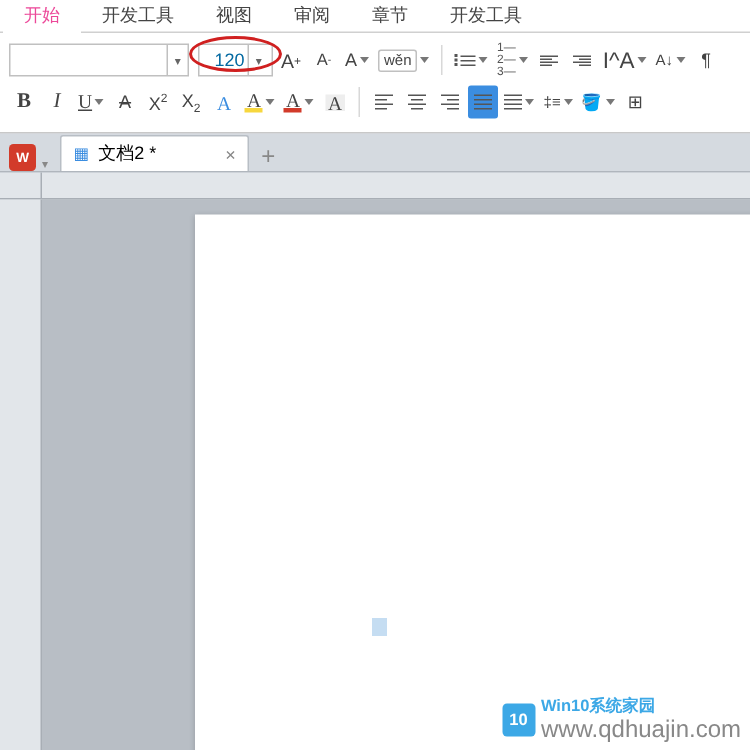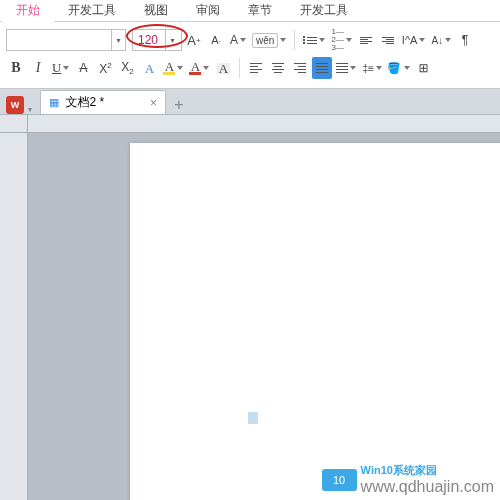--- a/index.html
+++ b/index.html
@@ -9,21 +9,21 @@
 .menu-tab { padding: 3px 14px; color: #444; cursor: pointer; }
 .menu-tab.active { background: #fff; color: #ec4899; }
 
 .ribbon { background: #fff; padding: 4px 6px 6px 6px; border-bottom: 1px solid #c8c8c8; }
 .ribbon-row { display: flex; align-items: center; height: 28px; gap: 2px; }
 
 .font-select { border: 1px solid #c0c0c0; height: 22px; width: 120px; background: #fff; display: flex; align-items: center; position: relative; }
 .font-select .drop { width: 14px; height: 100%; border-left: 1px solid #c0c0c0; display: flex; align-items: center; justify-content: center; font-size: 8px; color: #666; }
 
 .size-box { border: 1px solid #c0c0c0; height: 22px; width: 50px; display: flex; align-items: center; background: #fff; margin-left: 4px; position: relative; }
-.size-box input { border: none; width: 32px; text-align: center; padding-right: 2px; font-size: 12px; outline: none; color: #be185d; background: transparent; }
+.size-box input { border: none; width: 32px; text-align: right; padding-right: 2px; font-size: 12px; outline: none; color: #0369a1; background: transparent; }
 .size-box .drop { width: 14px; height: 100%; border-left: 1px solid #c0c0c0; display: flex; align-items: center; justify-content: center; font-size: 8px; color: #666; }
 
 .circle-highlight { position: absolute; left: 126px; top: 24px; width: 62px; height: 24px; border: 2px solid #d02020; border-radius: 50%; pointer-events: none; z-index: 10; }
 
 .tbtn { min-width: 20px; height: 22px; display: flex; align-items: center; justify-content: center; color: #444; cursor: pointer; padding: 0 2px; position: relative; }
 .tbtn.dd::after { content: ""; border-left: 3px solid transparent; border-right: 3px solid transparent; border-top: 4px solid #777; margin-left: 2px; }
 .sep { width: 1px; height: 20px; background: #d8d8d8; margin: 0 4px; }
 
 .wen-box { border: 1px solid #c0c0c0; padding: 1px 3px; font-size: 10px; border-radius: 2px; }
 
@@ -65,21 +65,21 @@
 .new-tab { color: #888; font-size: 16px; padding: 0 8px; }
 
 .workspace { position: absolute; top: 115px; left: 0; right: 0; bottom: 0; background: #b8bec5; }
 .ruler-corner { position: absolute; left: 0; top: 0; width: 28px; height: 18px; background: #e2e6ea; border-right: 1px solid #a8aeb5; border-bottom: 1px solid #a8aeb5; }
 .ruler-h { position: absolute; left: 28px; top: 0; right: 0; height: 18px; background: #e2e6ea; border-bottom: 1px solid #a8aeb5; }
 .ruler-v { position: absolute; left: 0; top: 18px; width: 28px; bottom: 0; background: #e2e6ea; border-right: 1px solid #a8aeb5; }
 .page { position: absolute; left: 130px; top: 28px; width: 400px; height: 500px; background: #fff; box-shadow: 0 1px 4px rgba(0,0,0,0.2); }
 .cursor-marker { position: absolute; left: 248px; top: 297px; width: 10px; height: 12px; background: #c5ddf2; }
 
 .watermark { position: absolute; right: 6px; bottom: 4px; display: flex; align-items: center; gap: 4px; font-size: 11px; }
-.watermark .wlogo { width: 35px; height: 22px; background: #3ca8e6; border-radius: 3px; display: flex; align-items: center; justify-content: center; color: #fff; font-weight: normal; font-size: 11px; }
+.watermark .wlogo { width: 22px; height: 22px; background: #3ca8e6; border-radius: 3px; display: flex; align-items: center; justify-content: center; color: #fff; font-weight: bold; font-size: 11px; }
 .watermark .wtext { color: #3ca8e6; font-weight: bold; }
 .watermark .wurl { color: #888; font-size: 16px; display: block; }
 </style>
 </head>
 <body>
 
 <div class="menu-tabs">
   <div class="menu-tab active">开始</div>
   <div class="menu-tab">开发工具</div>
   <div class="menu-tab">视图</div>
@@ -144,21 +144,21 @@
       </div>
     <div class="tbtn">
         <div class="indent-icon">
           <b></b>
           <b style="width:8px;margin-left:4px"></b>
           <b></b>
           <b style="width:8px;margin-left:4px"></b>
         </div>
       </div>
     <div class="tbtn dd">
-        <span style="font-size:11px">I^A</span>
+        <span style="font-size:15px">I^A</span>
       </div>
     <div class="tbtn dd">
         <span style="font-size:10px">A↓</span>
       </div>
     <div class="tbtn">
         <span style="font-size:12px">¶</span>
       </div>
   </div>
   <div class="ribbon-row">
     <div class="tbtn">

